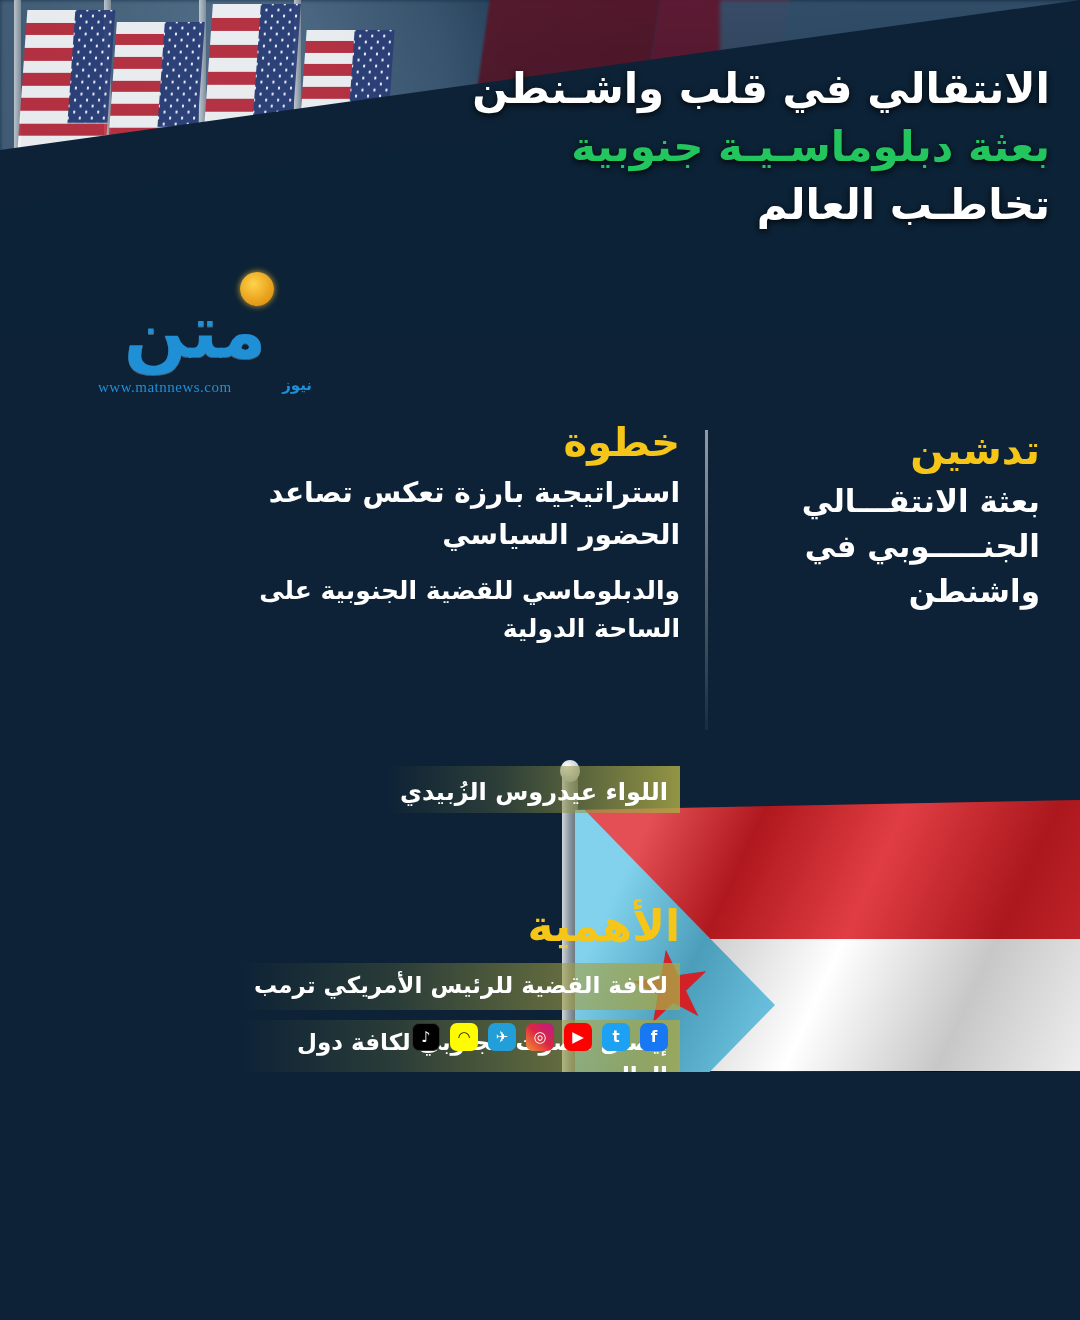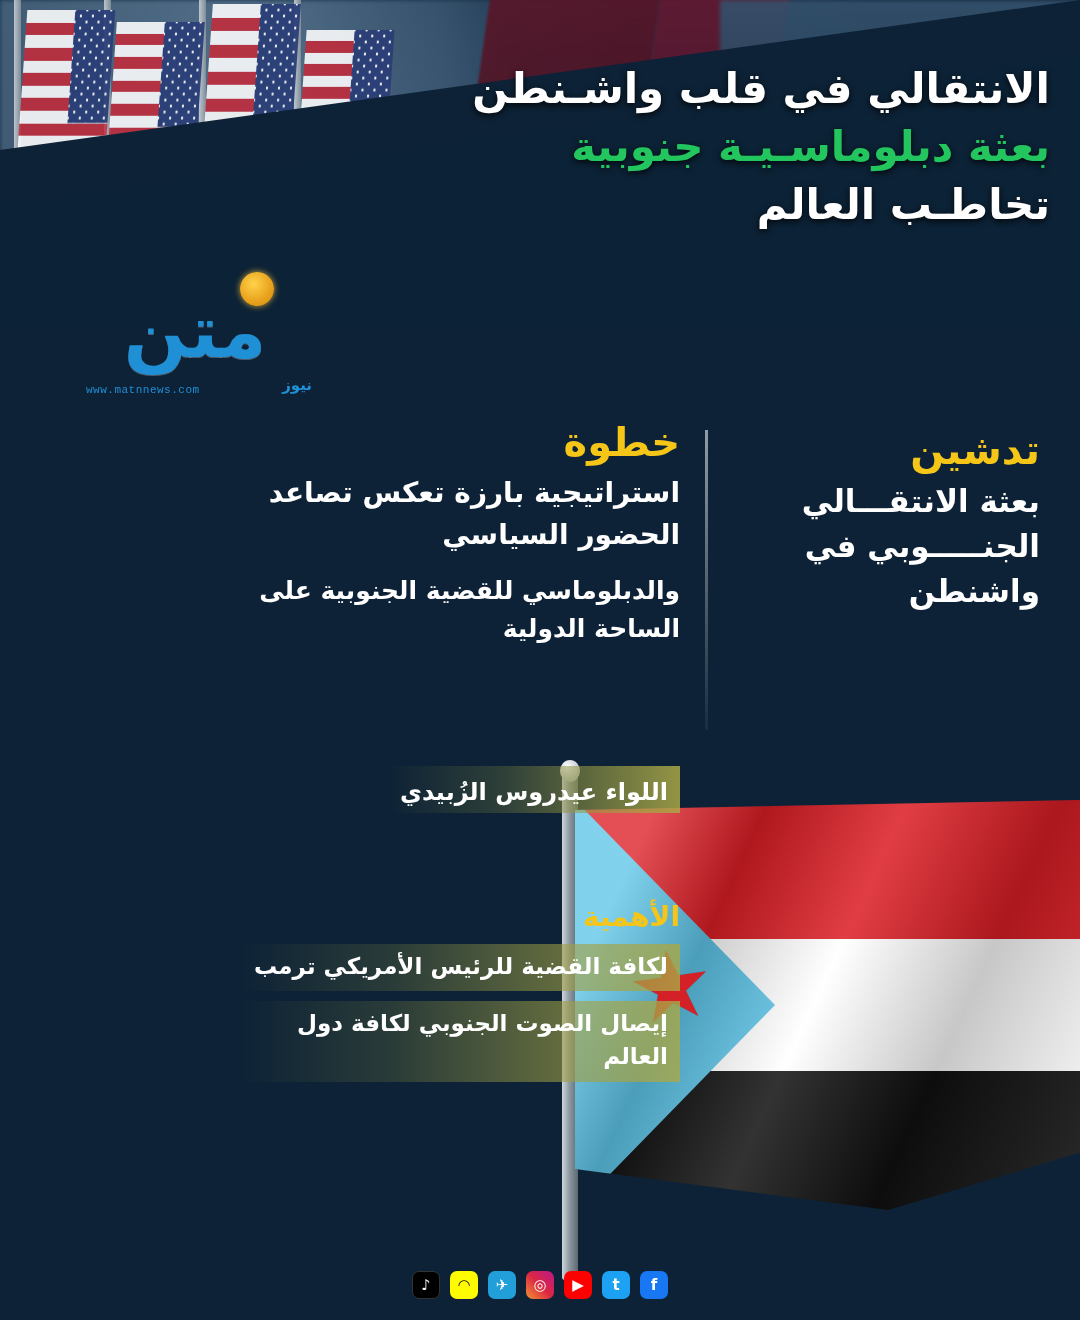--- a/index.html
+++ b/index.html
@@ -6,21 +6,21 @@
   html,body { width:1080px; height:1320px; }
   body {
     font-family:"DejaVu Sans","Liberation Sans",sans-serif;
     background:#0d2236;
     color:#ffffff;
     position:relative;
     overflow:hidden;
   }
   #page {
     position:absolute; inset:0;
-    width:1080px; height:1320px;
+    width:1080px; height:1072px;
     background:#0d2236;
     overflow:hidden;
   }
 
   
   .photo-band {
     position:absolute; top:0; left:0; width:1080px; height:330px;
     background:
       linear-gradient(110deg, rgba(10,32,52,0.10) 0%, rgba(10,32,52,0.55) 45%, rgba(12,34,54,0.96) 72%, #0d2236 88%),
       linear-gradient(200deg,#2b4a67 0%, #1b3550 40%, #122a41 100%);
@@ -118,22 +118,22 @@
     line-height:1; text-align:center; direction:rtl;
     text-shadow:0 1px 0 rgba(255,255,255,.25);
     margin-top:12px;
   }
   .logo-dot {
     position:absolute; right:46px; top:-10px; width:34px; height:34px; border-radius:50%;
     background:radial-gradient(circle at 40% 35%, #ffd24a, #e8a11c 60%, #d08c10);
     box-shadow:0 0 6px rgba(255,200,60,.8);
   }
   .logo-sub {
-    position:absolute; left:16px; bottom:-4px; font-size:11px; color:#1f8fd6;
-    letter-spacing:.5px; font-family:Liberation Mono, monospace;
+    position:absolute; left:28px; bottom:-4px; font-size:15px; color:#1f8fd6;
+    letter-spacing:.5px; font-family:Liberation Serif, serif;
   }
   .logo-sub2 {
     position:absolute; right:8px; bottom:-2px; font-size:15px; color:#1f8fd6; font-weight:bold;
   }
 
   
   .block { position:absolute; text-align:right; direction:rtl; z-index:6; }
 
   .b-launch { top:425px; right:40px; width:320px; }
   .b-launch .t { color:#f5c518; font-size:40px; font-weight:bold; line-height:1.25; }
@@ -153,21 +153,21 @@
   .b-lead { top:752px; right:400px; width:430px; }
   .b-lead .t { color:#f5c518; font-size:40px; font-weight:bold; line-height:1.2; }
 
   .chip {
     display:inline-block; margin-top:14px; padding:12px 12px 7px 12px;
     font-size:24px; font-weight:bold; color:#ffffff;
     background:linear-gradient(270deg, rgba(170,168,70,0.85) 0%, rgba(110,120,60,0.35) 60%, rgba(13,34,54,0) 100%);
   }
 
   .b-importance { top:900px; right:400px; width:440px; }
-  .b-importance .t { color:#f5c518; font-size:28px; font-weight:bold; line-height:1.2; }
+  .b-importance .t { color:#f5c518; font-size:44px; font-weight:bold; line-height:1.2; }
   .b-importance ul { list-style:none; margin-top:10px; }
   .b-importance li {
     font-size:23px; font-weight:bold; color:#ffffff; line-height:1.45;
     padding:6px 12px 8px 12px; margin-bottom:10px;
     background:linear-gradient(270deg, rgba(170,168,70,0.80) 0%, rgba(110,120,60,0.30) 65%, rgba(13,34,54,0) 100%);
   }
 
   
   .flag-photo {
     position:absolute; left:520px; top:760px; width:560px; height:520px; z-index:4;

